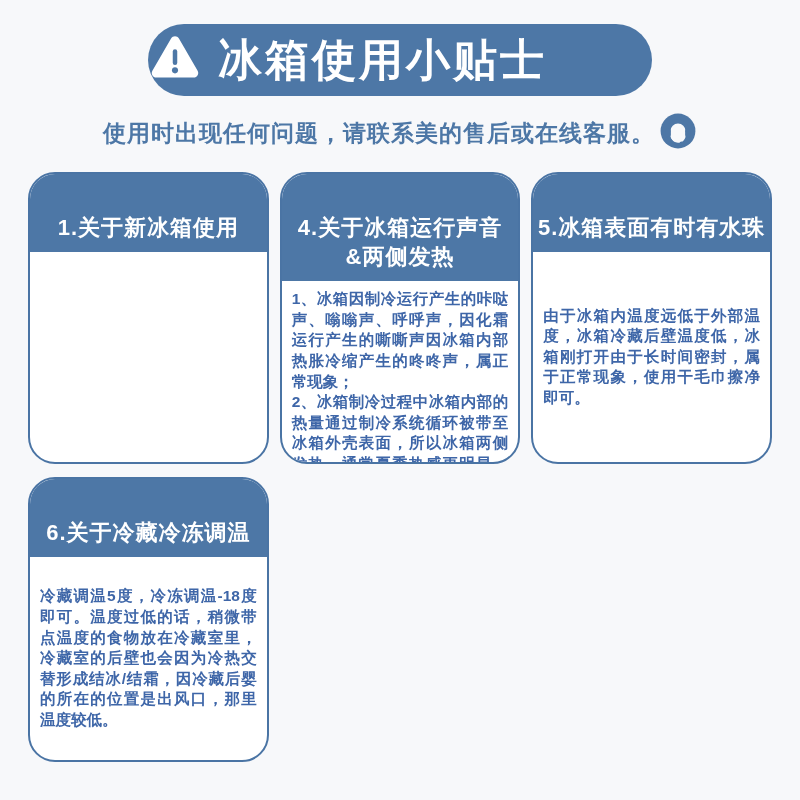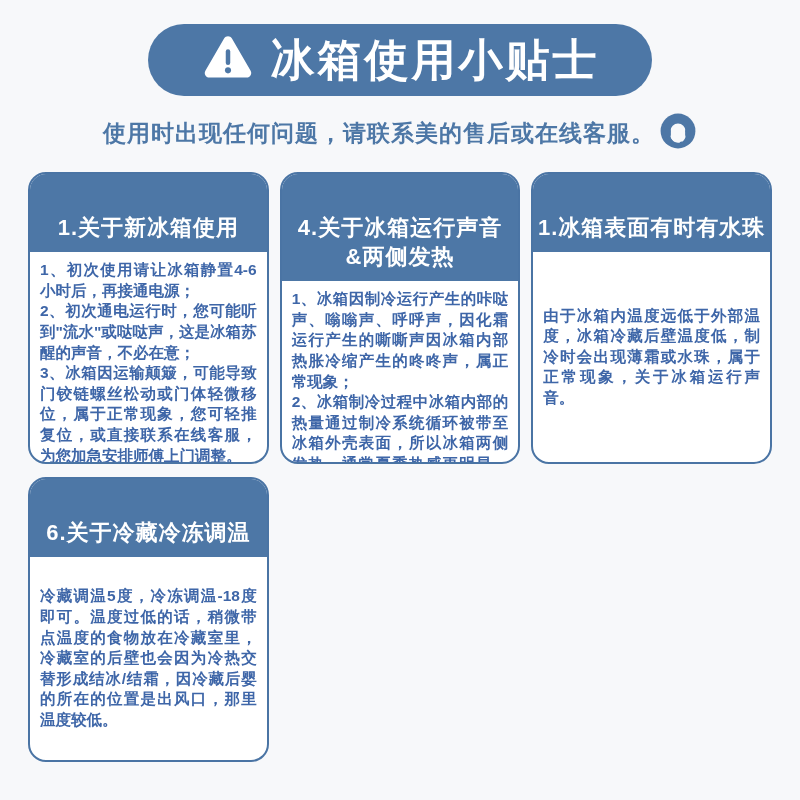--- a/index.html
+++ b/index.html
@@ -10,21 +10,21 @@
     overflow:hidden;
   }
   .page { width:800px; height:800px; position:relative; }
 
   
   .banner {
     width:504px; height:72px;
     margin:24px auto 0 auto;
     background:#4d77a6;
     border-radius:40px;
-    display:flex; align-items:center; justify-content:center;
+    display:flex; align-items:center; justify-content:flex-start;
     gap:16px;
   }
   .banner-title {
     color:#ffffff;
     font-size:44px;
     font-weight:bold;
     letter-spacing:3px;
     white-space:nowrap;
   }
   .warn-svg { display:block; }
@@ -46,21 +46,21 @@
   .grid {
     display:grid;
     grid-template-columns:repeat(3,1fr);
     grid-template-rows:292px 285px;
     gap:13px 11px;
     margin:18px 28px 0 28px;
   }
   .card {
     background:#ffffff;
     border:2px solid #4a74a4;
-    border-radius:18px;
+    border-radius:27px;
     overflow:hidden;
     display:flex;
     flex-direction:column;
   }
   .card-header {
     background:#4d77a6;
     color:#ffffff;
     text-align:center;
     font-size:22px;
     font-weight:bold;
@@ -115,46 +115,41 @@
       </svg>
     </span>
   </div>
 
   <div class="grid">
 
     <div class="card">
       <div class="card-header">
         <span>1.关于新冰箱使用</span>
       </div>
-      <div class="card-body">
-        <div class="card-text">1、初次使用请让冰箱静置4-6小时后，再接通电源；
-2、初次通电运行时，您可能听到"流水"或哒哒声，这是冰箱苏醒的声音，不必在意；
-3、冰箱因运输颠簸，可能导致门铰链螺丝松动或门体轻微移位，属于正常现象，您可轻推复位，或直接联系在线客服，为您加急安排师傅上门调整。</div>
-      </div>
     </div>
 
 
 
     <div class="card">
       <div class="card-header">
         <span>4.关于冰箱运行声音
 &amp;两侧发热</span>
       </div>
       <div class="card-body">
         <div class="card-text">1、冰箱因制冷运行产生的咔哒声、嗡嗡声、呼呼声，因化霜运行产生的嘶嘶声因冰箱内部热胀冷缩产生的咚咚声，属正常现象；
 2、冰箱制冷过程中冰箱内部的热量通过制冷系统循环被带至冰箱外壳表面，所以冰箱两侧发热，通常夏季热感更明显，属正常现象。</div>
       </div>
     </div>
 
     <div class="card">
       <div class="card-header">
-        <span>1.冰箱表面有时有水珠</span>
+        <span>5.冰箱表面有时有水珠</span>
       </div>
       <div class="card-body">
-        <div class="card-text">由于冰箱内温度远低于外部温度，冰箱冷藏后壁温度低，制冷时会出现薄霜或水珠，属于正常现象，关于冰箱运行声音。</div>
+        <div class="card-text">由于冰箱内温度远低于外部温度，冰箱冷藏后壁温度低，冰箱刚打开由于长时间密封，属于正常现象，使用干毛巾擦净即可。</div>
       </div>
     </div>
 
     <div class="card">
       <div class="card-header">
         <span>6.关于冷藏冷冻调温</span>
       </div>
       <div class="card-body">
         <div class="card-text">冷藏调温5度，冷冻调温-18度即可。温度过低的话，稍微带点温度的食物放在冷藏室里，冷藏室的后壁也会因为冷热交替形成结冰/结霜，因冷藏后婴的所在的位置是出风口，那里温度较低。</div>
       </div>

